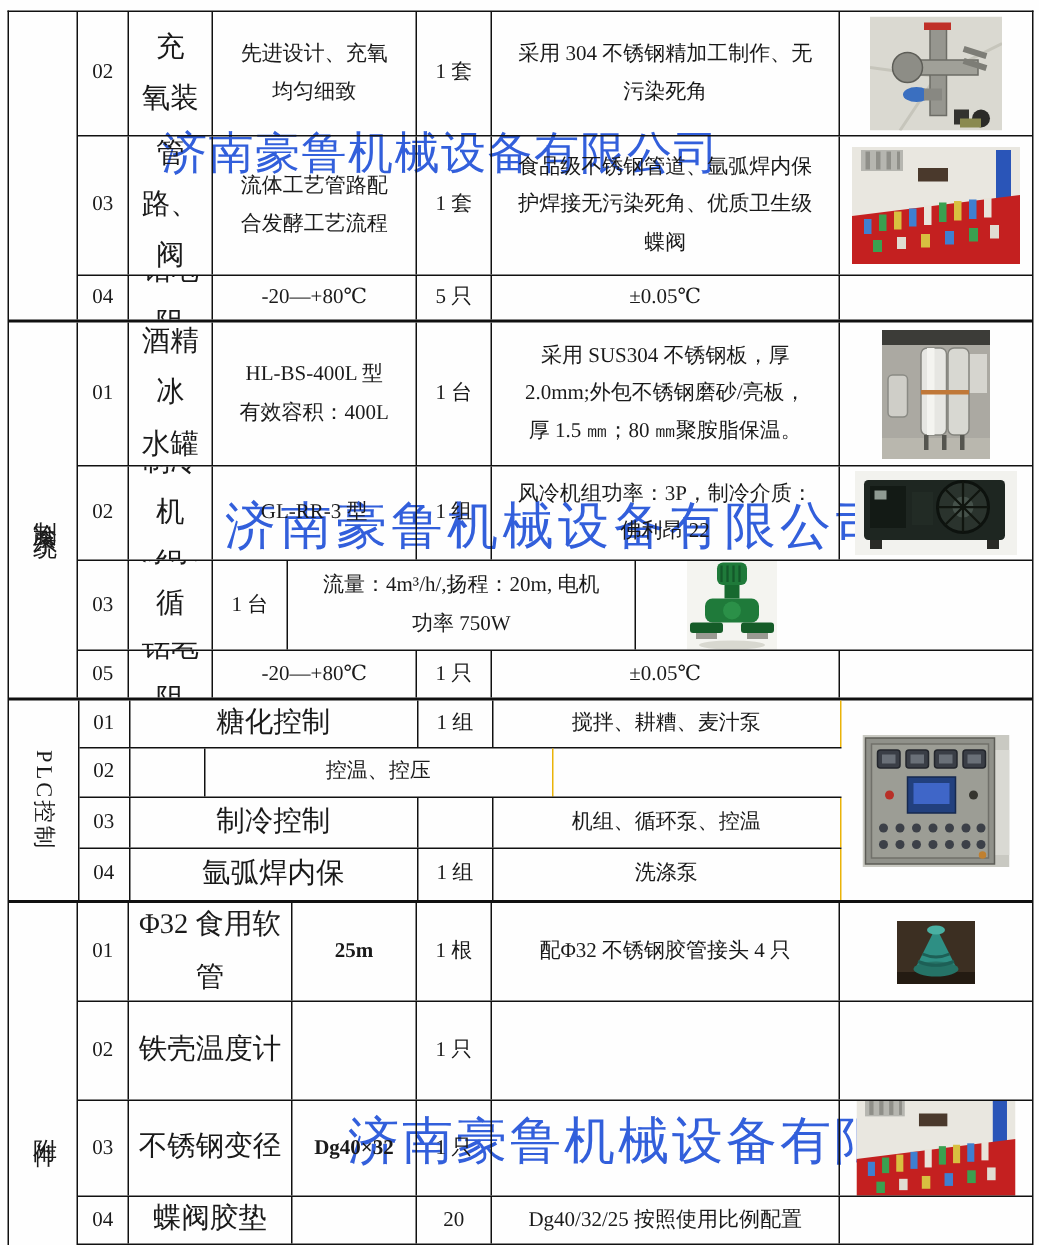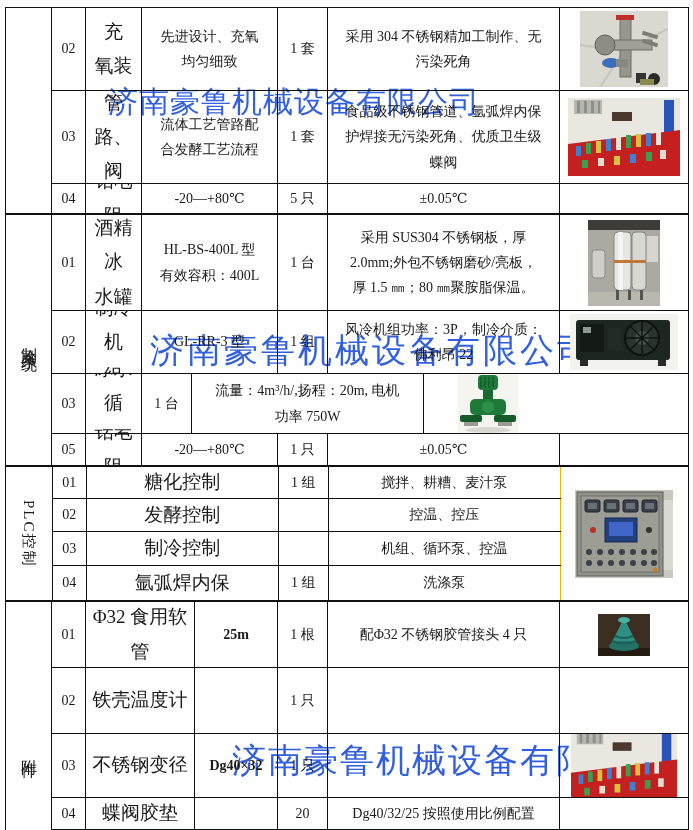--- a/index.html
+++ b/index.html
@@ -253,21 +253,20 @@
         </div>
       <div class="rows">
         <div class="row hC1">
           <div class="cell c-no">01</div>
           <div class="cell c-name">糖化控制</div>
           <div class="cell c-qty">1 组</div>
           <div class="cell c-desc">搅拌、耕糟、麦汁泵</div>
         </div>
         <div class="row hC2">
           <div class="cell c-no">02</div>
-          <div class="cell c-name">发酵控制</div>
           <div class="cell c-qty"></div>
           <div class="cell c-desc">控温、控压</div>
         </div>
         <div class="row hC3">
           <div class="cell c-no">03</div>
           <div class="cell c-name">制冷控制</div>
           <div class="cell c-qty"></div>
           <div class="cell c-desc">机组、循环泵、控温</div>
         </div>
         <div class="row hC4">

